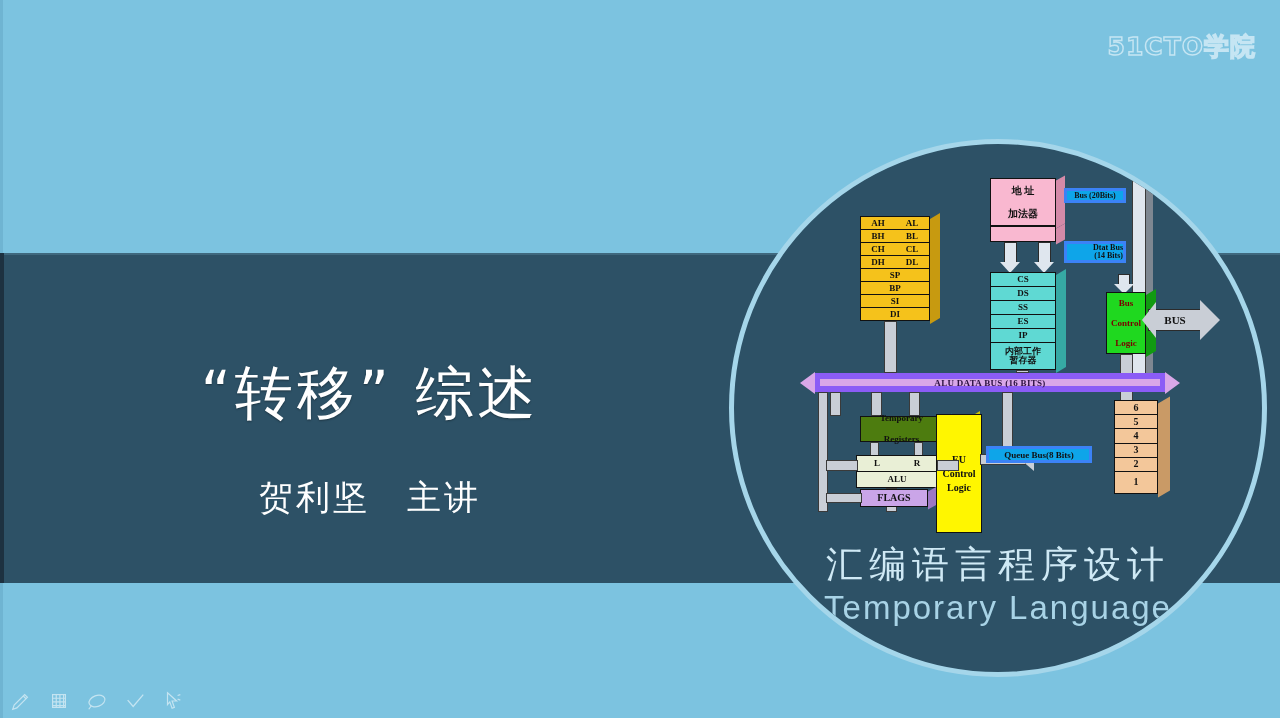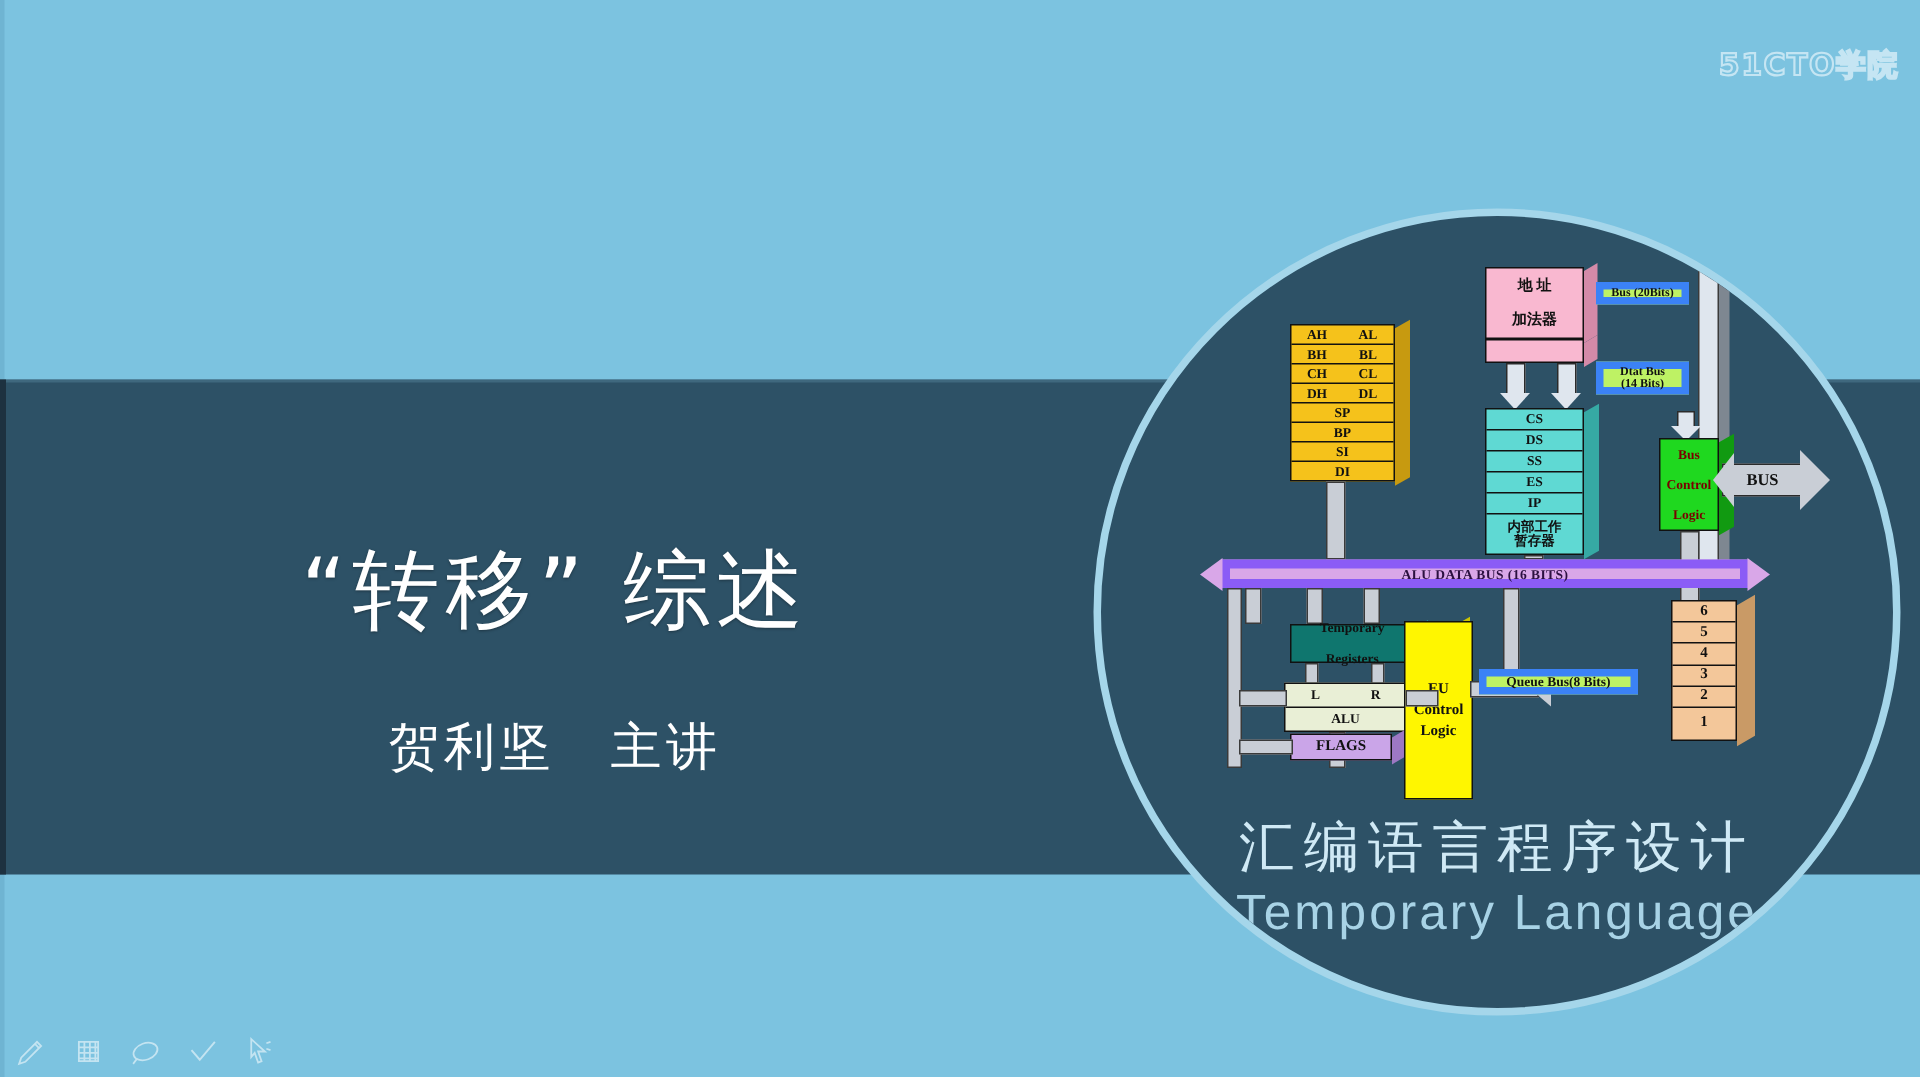--- a/index.html
+++ b/index.html
@@ -29,22 +29,22 @@
   }
   .subtitle{
     position:absolute;left:0;top:475px;width:740px;text-align:center;
     color:#ffffff;font-size:34px;letter-spacing:3px;
     font-family:"DejaVu Sans","Liberation Sans",sans-serif;
     white-space:nowrap;
   }
 
   
   .watermark{
-    position:absolute;right:14px;top:30px;
-    font-size:20px;font-weight:bold;letter-spacing:1px;
+    position:absolute;right:24px;top:30px;
+    font-size:25px;font-weight:bold;letter-spacing:1px;
     color:rgba(255,255,255,0);
     -webkit-text-stroke:1.4px rgba(226,242,250,.72);
     font-family:"DejaVu Sans","Liberation Sans",sans-serif;
     white-space:nowrap;
   }
 
   
   .circle-wrap{position:absolute;left:729px;top:139px;width:538px;height:538px;}
   .circle{
     position:absolute;inset:0;border-radius:50%;
@@ -71,33 +71,33 @@
   .blk{position:absolute;box-sizing:border-box;border:1px solid #111;
        display:flex;flex-direction:column;align-items:stretch;justify-content:center;
        font-family:Liberation Serif, serif;font-weight:bold;color:#111;}
   .blk .row{flex:1;display:flex;align-items:center;justify-content:center;
             border-bottom:1px solid #111;font-size:9px;line-height:1;}
   .blk .row:last-child{border-bottom:none;}
   .blk .row .half{flex:1;text-align:center;}
   .shadow3d{position:absolute;background:#6f6f6f;}
   .bar{position:absolute;background:#c9ced6;border:1px solid #3a3a3a;box-sizing:border-box;}
 
-  .lbl{position:absolute;background:#bef264;border:5px solid #3b82f6;box-sizing:border-box;
+  .lbl{position:absolute;background:#0ea5e9;border:3px solid #3b82f6;box-sizing:border-box;
        font-family:"Liberation Serif","DejaVu Serif",serif;font-weight:bold;font-size:8px;color:#111;
-       display:flex;align-items:center;justify-content:center;text-align:center;line-height:1.05;}
+       display:flex;align-items:flex-end;justify-content:center;text-align:center;line-height:1.05;}
 
   .regs{background:#f5c21b;}
   .pink{background:#f9b8d0;}
   .cyan{background:#5fd9d3;}
   .green{background:#1fd81f;color:#7a0000;}
   .yellow{background:#fff600;}
   .violet{background:#caa5e8;}
   .tan{background:#f3c79a;}
   .alu{background:#e9efd6;}
-  .tmp{background:#0f766e;gap:12px;}
+  .tmp{background:#4d7c0f;gap:12px;}
 
   .alubus{
     position:absolute;background:#d9a7e8;border:6px solid #8b5cf6;box-sizing:border-box;
     display:flex;align-items:center;justify-content:center;
     font-family:"Liberation Serif","DejaVu Serif",serif;font-weight:bold;font-size:9px;color:#2b1040;
     letter-spacing:.3px;
   }
 
   .busarrow{
     position:absolute;background:#c9ced6;border:1px solid #2b2b2b;box-sizing:border-box;

